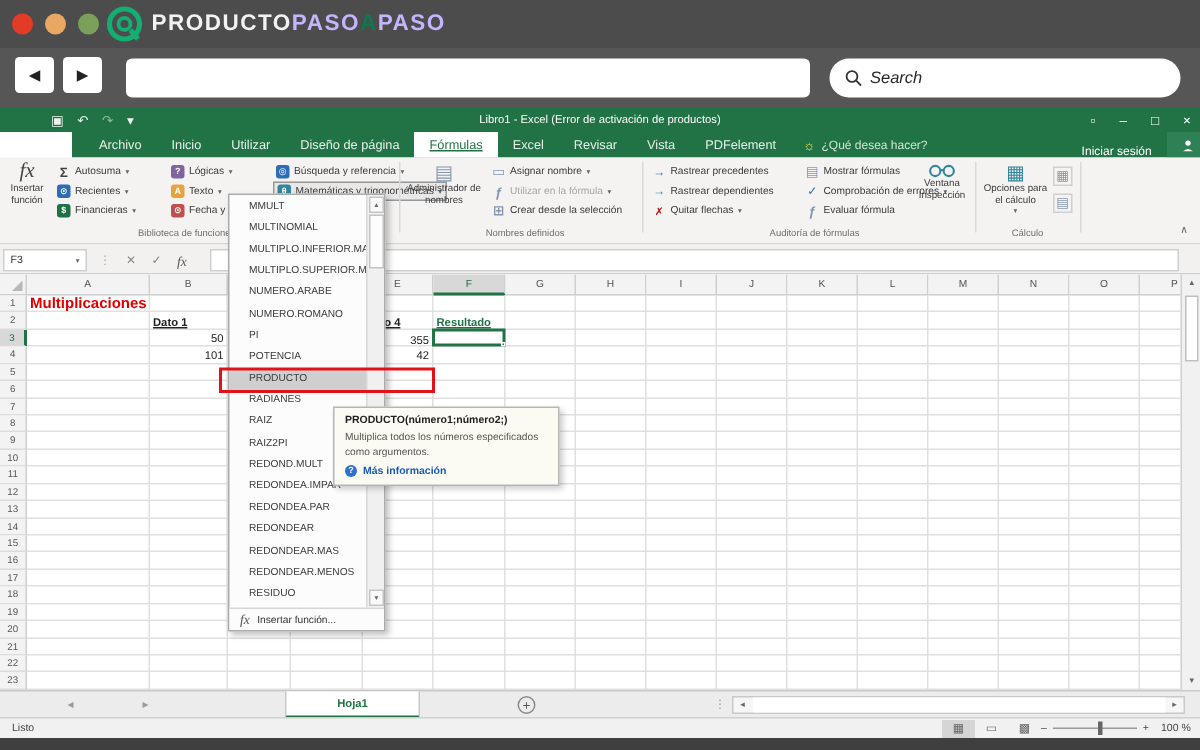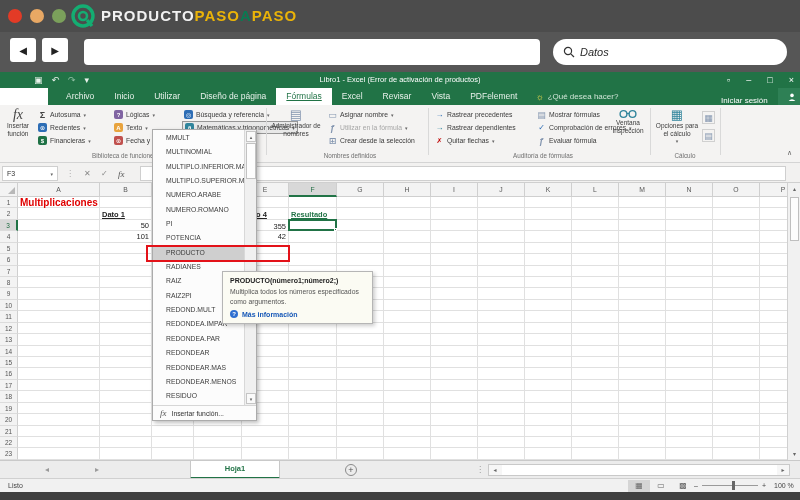--- a/index.html
+++ b/index.html
@@ -8,21 +8,21 @@
         font-family:"Liberation Sans","DejaVu Sans",sans-serif;-webkit-font-smoothing:antialiased;}
 
   
   .b-top{position:absolute;left:0;top:0;width:800px;height:32px;background:#4c4c4c;}
   .dot{position:absolute;top:9px;width:14px;height:14px;border-radius:50%;}
   .dot.red{left:8px;background:#e33b26;}
   .dot.orange{left:30px;background:#e8a864;}
   .dot.green{left:52px;background:#7ba05b;}
   .logo{position:absolute;left:70px;top:3px;display:flex;align-items:center;gap:5px;}
   .logo-text{font-size:15px;font-weight:bold;letter-spacing:1px;line-height:26px;}
-  .lt-white{color:#f2f2f2;}.lt-green{color:#eab308;}.lt-dark{color:#0a7a52;}
+  .lt-white{color:#f2f2f2;}.lt-green{color:#c4b5fd;}.lt-dark{color:#0a7a52;}
   .b-nav{position:absolute;left:0;top:32px;width:800px;height:40px;background:#565656;}
   .nav-btn{position:absolute;top:6px;width:26px;height:24px;background:#fff;border-radius:3px;
            display:flex;align-items:center;justify-content:center;font-size:10px;color:#222;}
   .nav-back{left:10px;}.nav-fwd{left:42px;}
   .addr{position:absolute;left:84px;top:7px;width:456px;height:26px;background:#fff;border-radius:4px;}
   .search{position:absolute;left:553px;top:7px;width:234px;height:26px;background:#fff;border-radius:13px;
           display:flex;align-items:center;padding-left:10px;gap:5px;}
   .search-txt{font-size:11px;color:#2a2a2a;font-style:italic;}
   .b-bottom{position:absolute;left:0;top:492px;width:800px;height:8px;background:#3f3f3f;}
 
@@ -173,21 +173,21 @@
       </div>
     <div class="nav-btn nav-fwd">
         <span>▶</span>
       </div>
     <div class="addr"></div>
     <div class="search">
       <svg width="12" height="12" viewBox="0 0 12 12">
         <circle cx="5" cy="5" r="3.6" fill="none" stroke="#333" stroke-width="1.2"></circle>
         <path d="M7.8 7.8 L11 11" stroke="#333" stroke-width="1.2"></path>
       </svg>
-      <span class="search-txt">Datos</span>
+      <span class="search-txt">Search</span>
     </div>
   </div>
   <div class="b-bottom"></div>
 
   <div class="x-title">
     <div class="qat">
       <span>▣</span>
       <span>↶</span>
       <span class="faded">↷</span>
       <span>▾</span>

